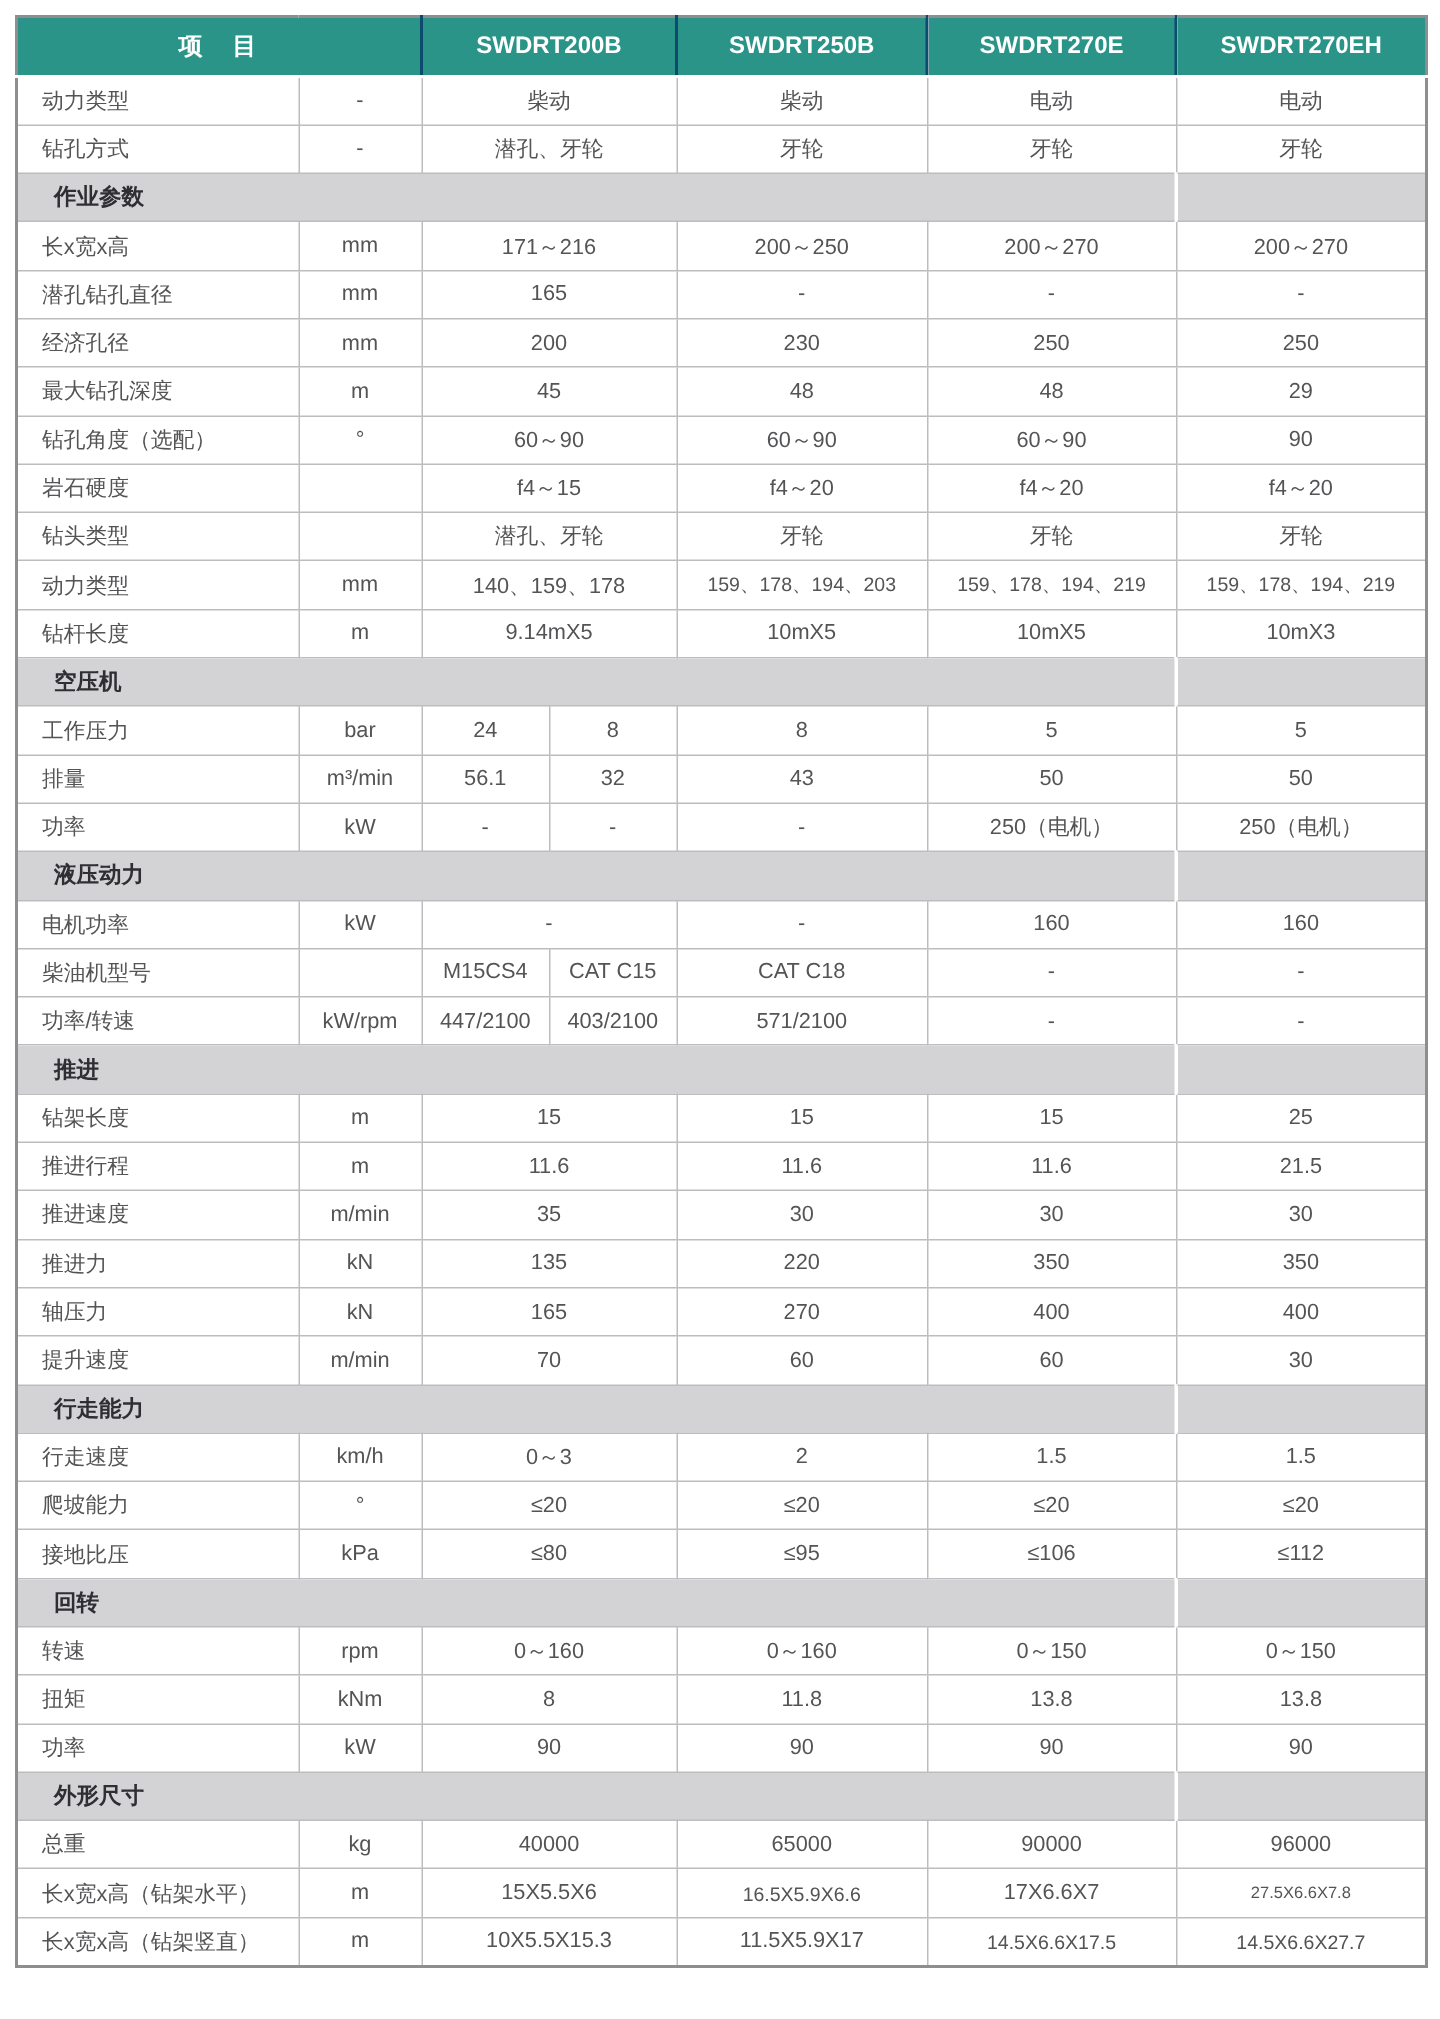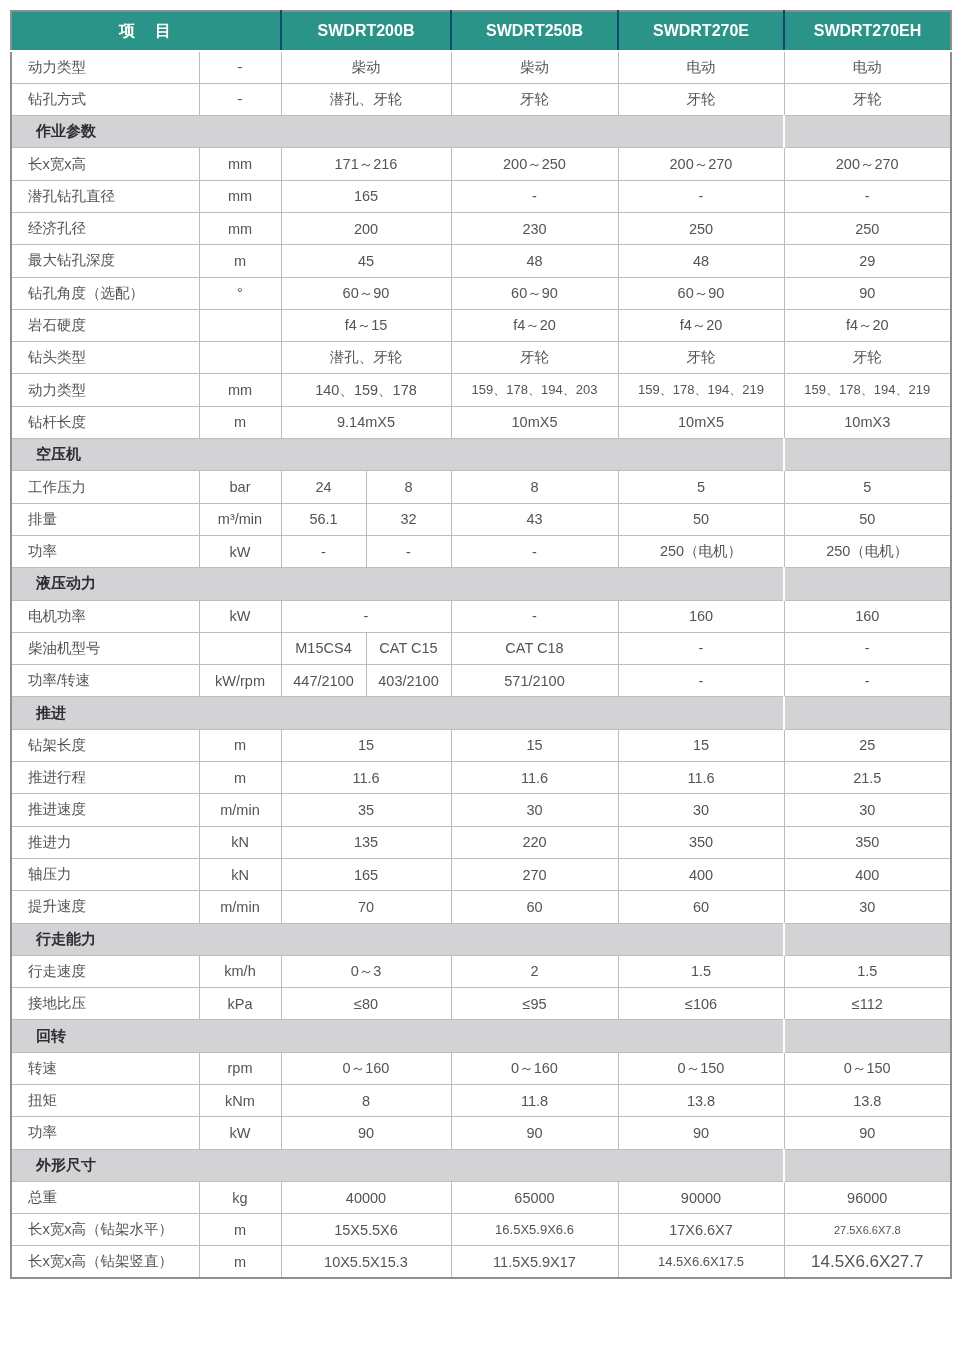--- a/index.html
+++ b/index.html
@@ -303,20 +303,28 @@
         </tr>
         <tr>
           <td class="label">行走速度</td>
           <td class="unit">km/h</td>
           <td class="val" colspan="2">0～3</td>
           <td class="val">2</td>
           <td class="val">1.5</td>
           <td class="val">1.5</td>
         </tr>
         <tr>
+          <td class="label">爬坡能力</td>
+          <td class="unit">°</td>
+          <td class="val" colspan="2">≤20</td>
+          <td class="val">≤20</td>
+          <td class="val">≤20</td>
+          <td class="val">≤20</td>
+        </tr>
+        <tr>
           <td class="label">接地比压</td>
           <td class="unit">kPa</td>
           <td class="val" colspan="2">≤80</td>
           <td class="val">≤95</td>
           <td class="val">≤106</td>
           <td class="val">≤112</td>
         </tr>
         <tr class="section">
           <td class="sec-label" colspan="6">回转</td>
           <td class="sec-tail"></td>
@@ -364,17 +372,17 @@
           <td class="val" style="font-size: 13px;">16.5X5.9X6.6</td>
           <td class="val">17X6.6X7</td>
           <td class="val" style="font-size: 11px;">27.5X6.6X7.8</td>
         </tr>
         <tr>
           <td class="label">长x宽x高（钻架竖直）</td>
           <td class="unit">m</td>
           <td class="val" colspan="2">10X5.5X15.3</td>
           <td class="val">11.5X5.9X17</td>
           <td class="val" style="font-size: 13px;">14.5X6.6X17.5</td>
-          <td class="val" style="font-size: 17px;">14.5X6.6X27.7</td>
+          <td class="val" style="font-size: 13px;">14.5X6.6X27.7</td>
         </tr>
       </tbody>
   </table>
 </div>
 
 </body></html>

